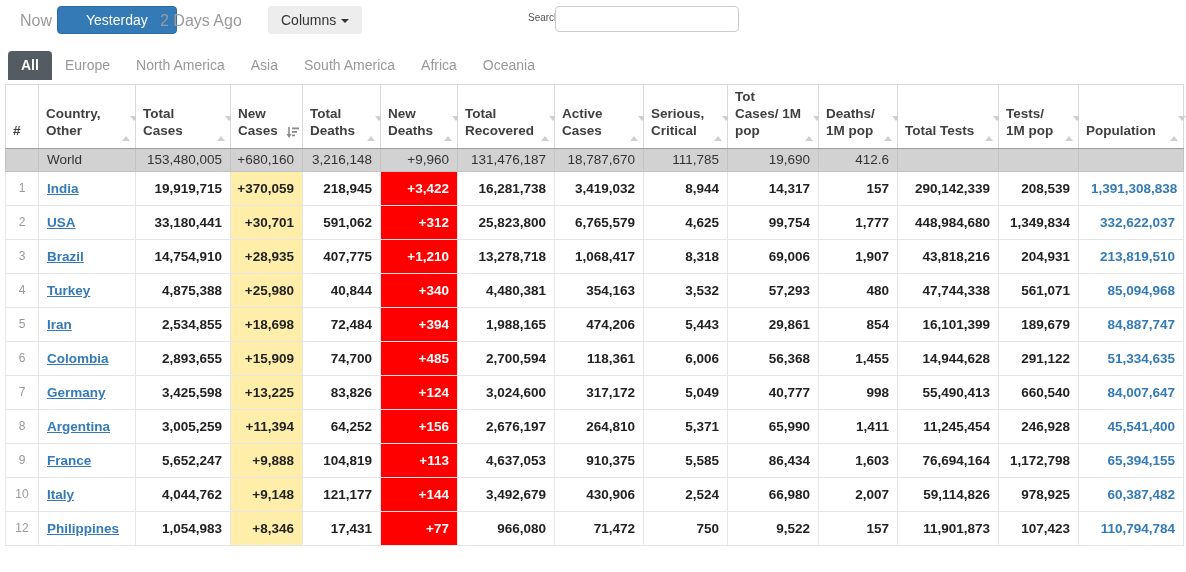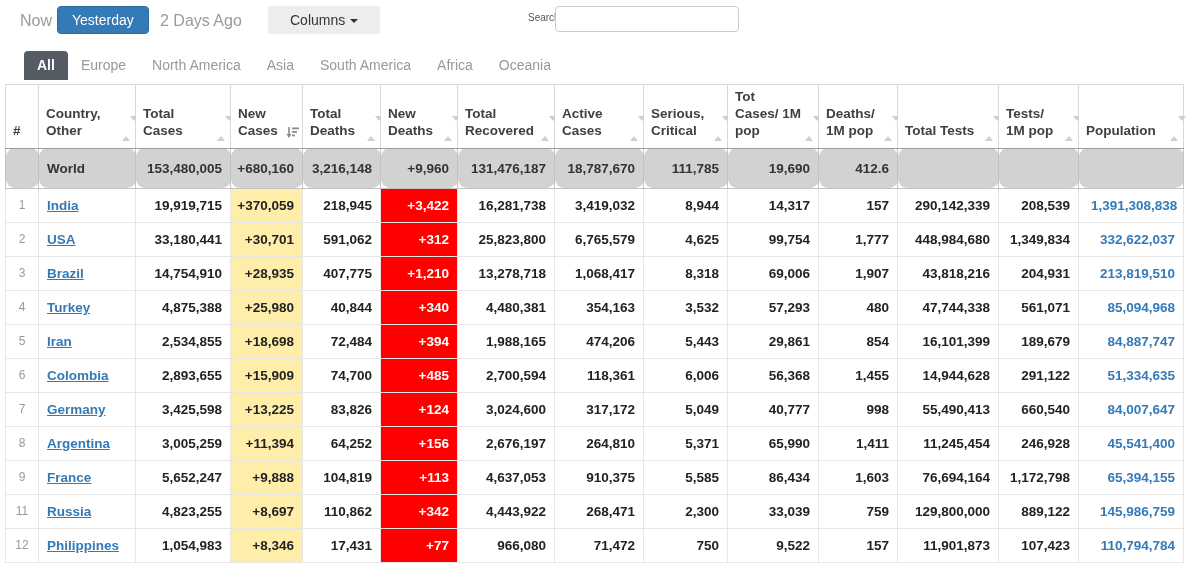--- a/index.html
+++ b/index.html
@@ -5,37 +5,37 @@
   * { margin:0; padding:0; box-sizing:border-box; }
   html,body { width:1186px; height:572px; overflow:hidden; background:#fff;
               font-family:"Liberation Sans", sans-serif; }
 
   
   .toolbar { position:absolute; top:0; left:0; width:1186px; height:44px; }
   .tb-link { position:absolute; top:12px; font-size:16px; color:#9a9a9a; cursor:pointer; text-decoration:none;text-align:right; }
   #now-link { left:20px; }
   #twodays-link { left:160px; }
   .btn-primary { position:absolute; left:57px; top:6px; background:#337ab7; color:#fff;
-                 border:1px solid #2e6da4; border-radius:4px; font-size:14px; padding:5px 14px;
+                 border:1px solid #2e6da4; border-radius:4px; font-size:14px; padding:5px 28px;
                  font-family:inherit; cursor:pointer; }
   .btn-columns { position:absolute; left:268px; top:6px; background:#ededed; color:#333;
-                 border:none; border-radius:3px; font-size:14px; padding:6px 22px;
+                 border:none; border-radius:3px; font-size:14px; padding:6px 13px;
                  font-family:inherit; cursor:pointer; }
   .caret { display:inline-block; margin-left:5px; vertical-align:middle;
            border-top:4px solid #333; border-left:4px solid transparent; border-right:4px solid transparent; }
   .search-label { position:absolute; left:528px; top:12px; font-size:10px; color:#555; }
   .search-input { position:absolute; left:555px; top:6px; width:184px; height:26px;
                   border:1px solid #ccc; border-radius:4px; font-size:13px; padding:0 8px;
                   font-family:inherit; outline:none; }
 
   
   .tabs { position:absolute; top:51px; left:8px; height:29px; white-space:nowrap; }
   .tab { display:inline-block; font-size:14px; color:#999; padding:6px 13px 7px 13px;
          cursor:pointer; vertical-align:bottom; }
-  .tab.active { background:#545b62; color:#fff; font-weight:bold; border-radius:4px 4px 0 0;margin-left:16px; }
+  .tab.active { background:#545b62; color:#fff; font-weight:bold; border-radius:4px 4px 0 0; }
 
   
   table { position:absolute; top:84px; left:5px; width:1178px;
           border-collapse:collapse; table-layout:fixed; }
   col.c-rank{width:33px} col.c-country{width:97px} col.c-total_cases{width:95px}
   col.c-new_cases{width:72px} col.c-total_deaths{width:78px} col.c-new_deaths{width:77px}
   col.c-total_recovered{width:97px} col.c-active_cases{width:89px} col.c-serious_critical{width:84px}
   col.c-cases_per_1m{width:91px} col.c-deaths_per_1m{width:79px} col.c-total_tests{width:101px}
   col.c-tests_per_1m{width:80px} col.c-population{width:105px}
 
@@ -53,21 +53,21 @@
 
   td { height:34px; font-size:13.5px; font-weight:bold; color:#222; text-align:right;
        padding:0 8px 0 4px; border:1px solid #e6e6e6; white-space:nowrap; overflow:hidden; }
   td.cell-rank { text-align:center; color:#999; font-weight:normal; font-size:12px; padding:0 2px; }
   td.cell-country { text-align:left; padding-left:8px; }
   td.cell-country a { color:#337ab7; font-weight:bold; text-decoration:underline; font-size:13.5px; cursor:pointer; }
   td.cell-new_cases { background:#ffeeaa; }
   td.cell-new_deaths { background:#ff0000; color:#fff; }
   td.cell-population { color:#337ab7; cursor:pointer;padding-left:12px; }
 
-  tr.world-row td { background:#d2d2d2; color:#333; font-weight:bold; border-color:#c3c3c3; height:40px;border-radius:9px; }
+  tr.world-row td { background:#d2d2d2; color:#333; font-weight:normal; border-color:#c3c3c3; height:23px; }
   tr.world-row td.cell-country { color:#333; }
   tr.world-row td.cell-new_deaths, tr.world-row td.cell-new_cases { background:#d2d2d2; }
 </style>
 </head>
 <body>
 
 <div class="toolbar">
   <a class="tb-link" id="now-link">Now</a>
   <button class="btn-primary">Yesterday</button>
   <a class="tb-link" id="twodays-link">2 Days Ago</a>
@@ -274,34 +274,34 @@
         <td class="cell-total_recovered">4,637,053</td>
         <td class="cell-active_cases">910,375</td>
         <td class="cell-serious_critical">5,585</td>
         <td class="cell-cases_per_1m">86,434</td>
         <td class="cell-deaths_per_1m">1,603</td>
         <td class="cell-total_tests">76,694,164</td>
         <td class="cell-tests_per_1m">1,172,798</td>
         <td class="cell-population">65,394,155</td>
       </tr>
       <tr>
-        <td class="cell-rank">11</td>
-        <td class="cell-country"><a>Russia</a></td>
-        <td class="cell-total_cases">4,823,255</td>
-        <td class="cell-new_cases">+8,697</td>
-        <td class="cell-total_deaths">110,862</td>
-        <td class="cell-new_deaths">+342</td>
-        <td class="cell-total_recovered">4,443,922</td>
-        <td class="cell-active_cases">268,471</td>
-        <td class="cell-serious_critical">2,300</td>
-        <td class="cell-cases_per_1m">33,039</td>
-        <td class="cell-deaths_per_1m">759</td>
-        <td class="cell-total_tests">129,800,000</td>
-        <td class="cell-tests_per_1m">889,122</td>
-        <td class="cell-population">145,986,759</td>
+        <td class="cell-rank">10</td>
+        <td class="cell-country"><a>Italy</a></td>
+        <td class="cell-total_cases">4,044,762</td>
+        <td class="cell-new_cases">+9,148</td>
+        <td class="cell-total_deaths">121,177</td>
+        <td class="cell-new_deaths">+144</td>
+        <td class="cell-total_recovered">3,492,679</td>
+        <td class="cell-active_cases">430,906</td>
+        <td class="cell-serious_critical">2,524</td>
+        <td class="cell-cases_per_1m">66,980</td>
+        <td class="cell-deaths_per_1m">2,007</td>
+        <td class="cell-total_tests">59,114,826</td>
+        <td class="cell-tests_per_1m">978,925</td>
+        <td class="cell-population">60,387,482</td>
       </tr>
       <tr>
         <td class="cell-rank">12</td>
         <td class="cell-country"><a>Philippines</a></td>
         <td class="cell-total_cases">1,054,983</td>
         <td class="cell-new_cases">+8,346</td>
         <td class="cell-total_deaths">17,431</td>
         <td class="cell-new_deaths">+77</td>
         <td class="cell-total_recovered">966,080</td>
         <td class="cell-active_cases">71,472</td>

